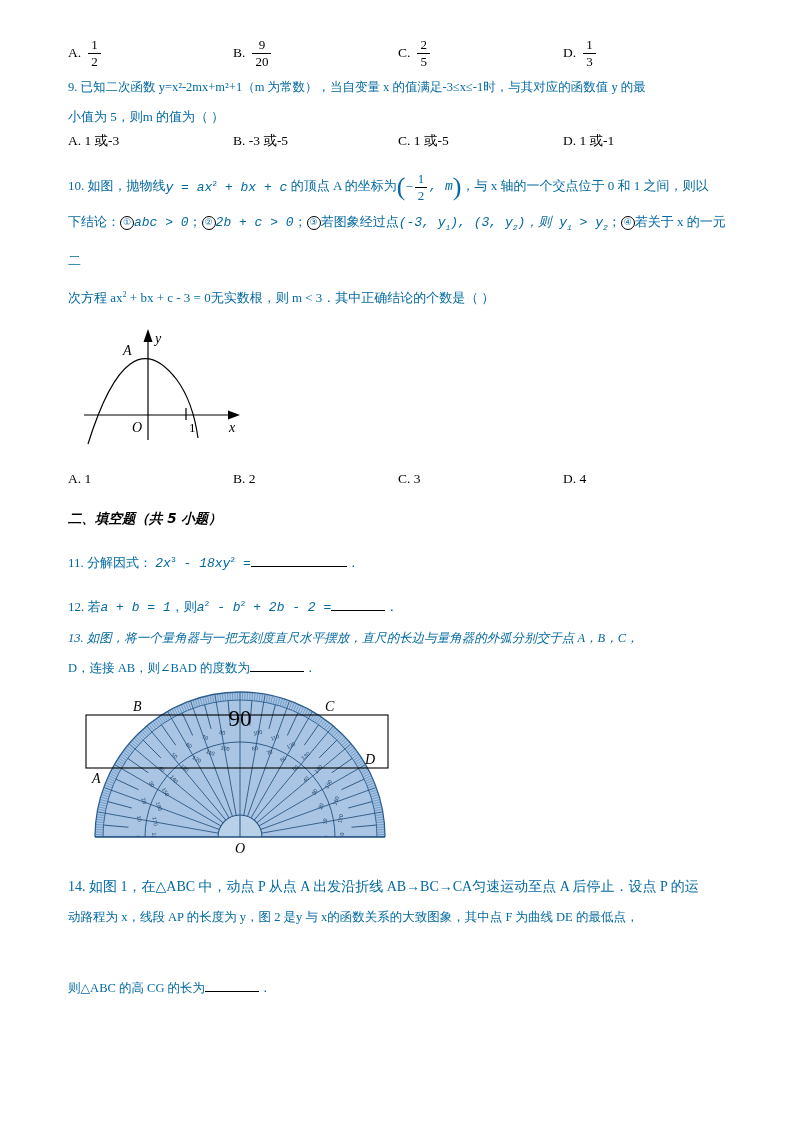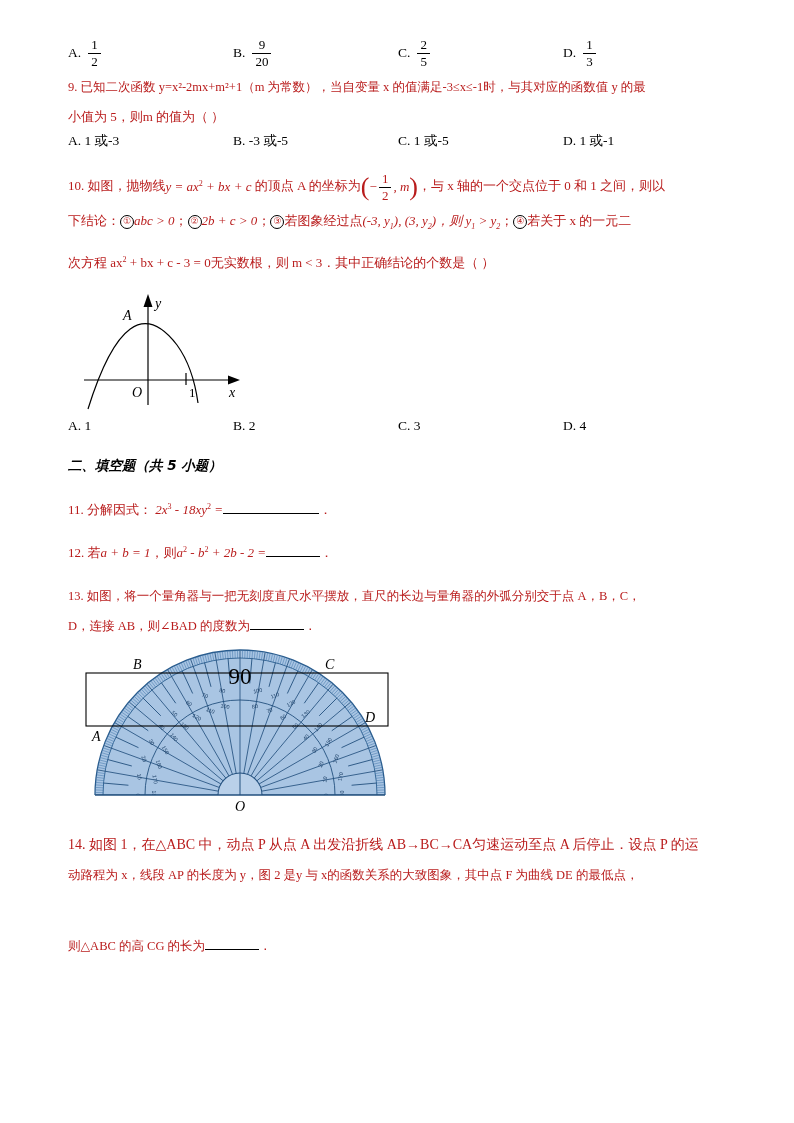--- a/index.html
+++ b/index.html
@@ -25,21 +25,21 @@
     position: absolute;
     left: 68px;
     top: 38px;
     width: 660px;
   }
 
   
   .qline {
     font-size: 13.5px;
     line-height: 30px;
-    color: #b91c1c;
+    color: #0369a1;
     white-space: nowrap;
   }
   .qline.wrap { white-space: normal; }
 
   .opts {
     display: flex;
     width: 660px;
     margin: 0;
   }
   .opts > div {
@@ -57,21 +57,21 @@
     flex-direction: column;
     align-items: center;
     vertical-align: middle;
     font-size: 13px;
     line-height: 1.05;
     margin: 0 2px;
   }
   .frac .num { padding: 0 3px 1px 3px; }
   .frac .den { padding: 1px 3px 0 3px; border-top: 1px solid #000; }
 
-  .math { font-family: Liberation Serif, serif; font-style: italic; }
+  .math { font-family: Liberation Mono, monospace; font-style: italic; }
   sup.sm { font-size: 0.62em; vertical-align: super; font-style: normal;}
   sub.sm { font-size: 0.62em; vertical-align: sub; }
 
   .bigparen {
     display: inline-flex;
     align-items: center;
     font-size: 26px;
     line-height: 0.8;
     font-family: "Liberation Serif", serif;
     vertical-align: middle;
@@ -188,39 +188,39 @@
       <line x1="110" y1="86" x2="110" y2="98" stroke="#000" stroke-width="1.2"></line>
 
       <text x="47" y="33" font-family="Liberation Serif, serif" font-style="italic" font-size="14" fill="#000">A</text>
       <text x="79" y="21" font-family="Liberation Serif, serif" font-style="italic" font-size="14" fill="#000">y</text>
       <text x="153" y="110" font-family="Liberation Serif, serif" font-style="italic" font-size="14" fill="#000">x</text>
       <text x="56" y="110" font-family="Liberation Serif, serif" font-style="italic" font-size="14" fill="#000">O</text>
       <text x="113" y="110" font-family="Liberation Serif, serif" font-size="13" fill="#000">1</text>
     </svg>
   </div>
 
-  <div class="opts" style="margin-top:2px;align-items:flex-end;">
+  <div class="opts" style="margin-top:20px;align-items:flex-end;">
     <div>A. 1</div>
     <div>B. 2</div>
     <div>C. 3</div>
     <div>D. 4</div>
   </div>
 
   <div class="section-head" style="margin-top:14px;font-style:italic;">二、填空题（共 5 小题）</div>
 
   <div class="qline" style="margin-top:10px;font-size:13px;">
     <span>11. 分解因式：</span>
     <span class="math"><span>2x</span><sup class="sm">3</sup><span> - 18xy</span><sup class="sm">2</sup><span> =</span></span><span class="blank-m"></span><span>．</span>
   </div>
 
   <div class="qline" style="margin-top:10px;font-size:13px;">
     <span>12. 若</span><span class="math">a + b = 1</span><span>，则</span><span class="math"><span>a</span><sup class="sm">2</sup><span> - b</span><sup class="sm">2</sup><span> + 2b - 2 =</span></span><span class="blank-s"></span><span>．</span>
   </div>
 
-  <div class="qline" style="margin-top:13px;font-size:12.5px;">13. 如图，将一个量角器与一把无刻度直尺水平摆放，直尺的长边与量角器的外弧分别交于点 A，B，C，</div>
+  <div class="qline" style="margin-top:0;font-size:12.5px;font-style:italic;">13. 如图，将一个量角器与一把无刻度直尺水平摆放，直尺的长边与量角器的外弧分别交于点 A，B，C，</div>
   <div class="qline" style="font-size:12.5px;">
     <span>D，连接 AB，则∠BAD 的度数为</span><span class="blank-s"></span><span>．</span>
   </div>
 
   <div class="fig-protractor">
     <svg width="320" height="165" viewBox="0 0 320 165">
       <defs>
         <clipPath id="halfclip">
           <rect x="0" y="0" width="320" height="146"></rect>
         </clipPath>

